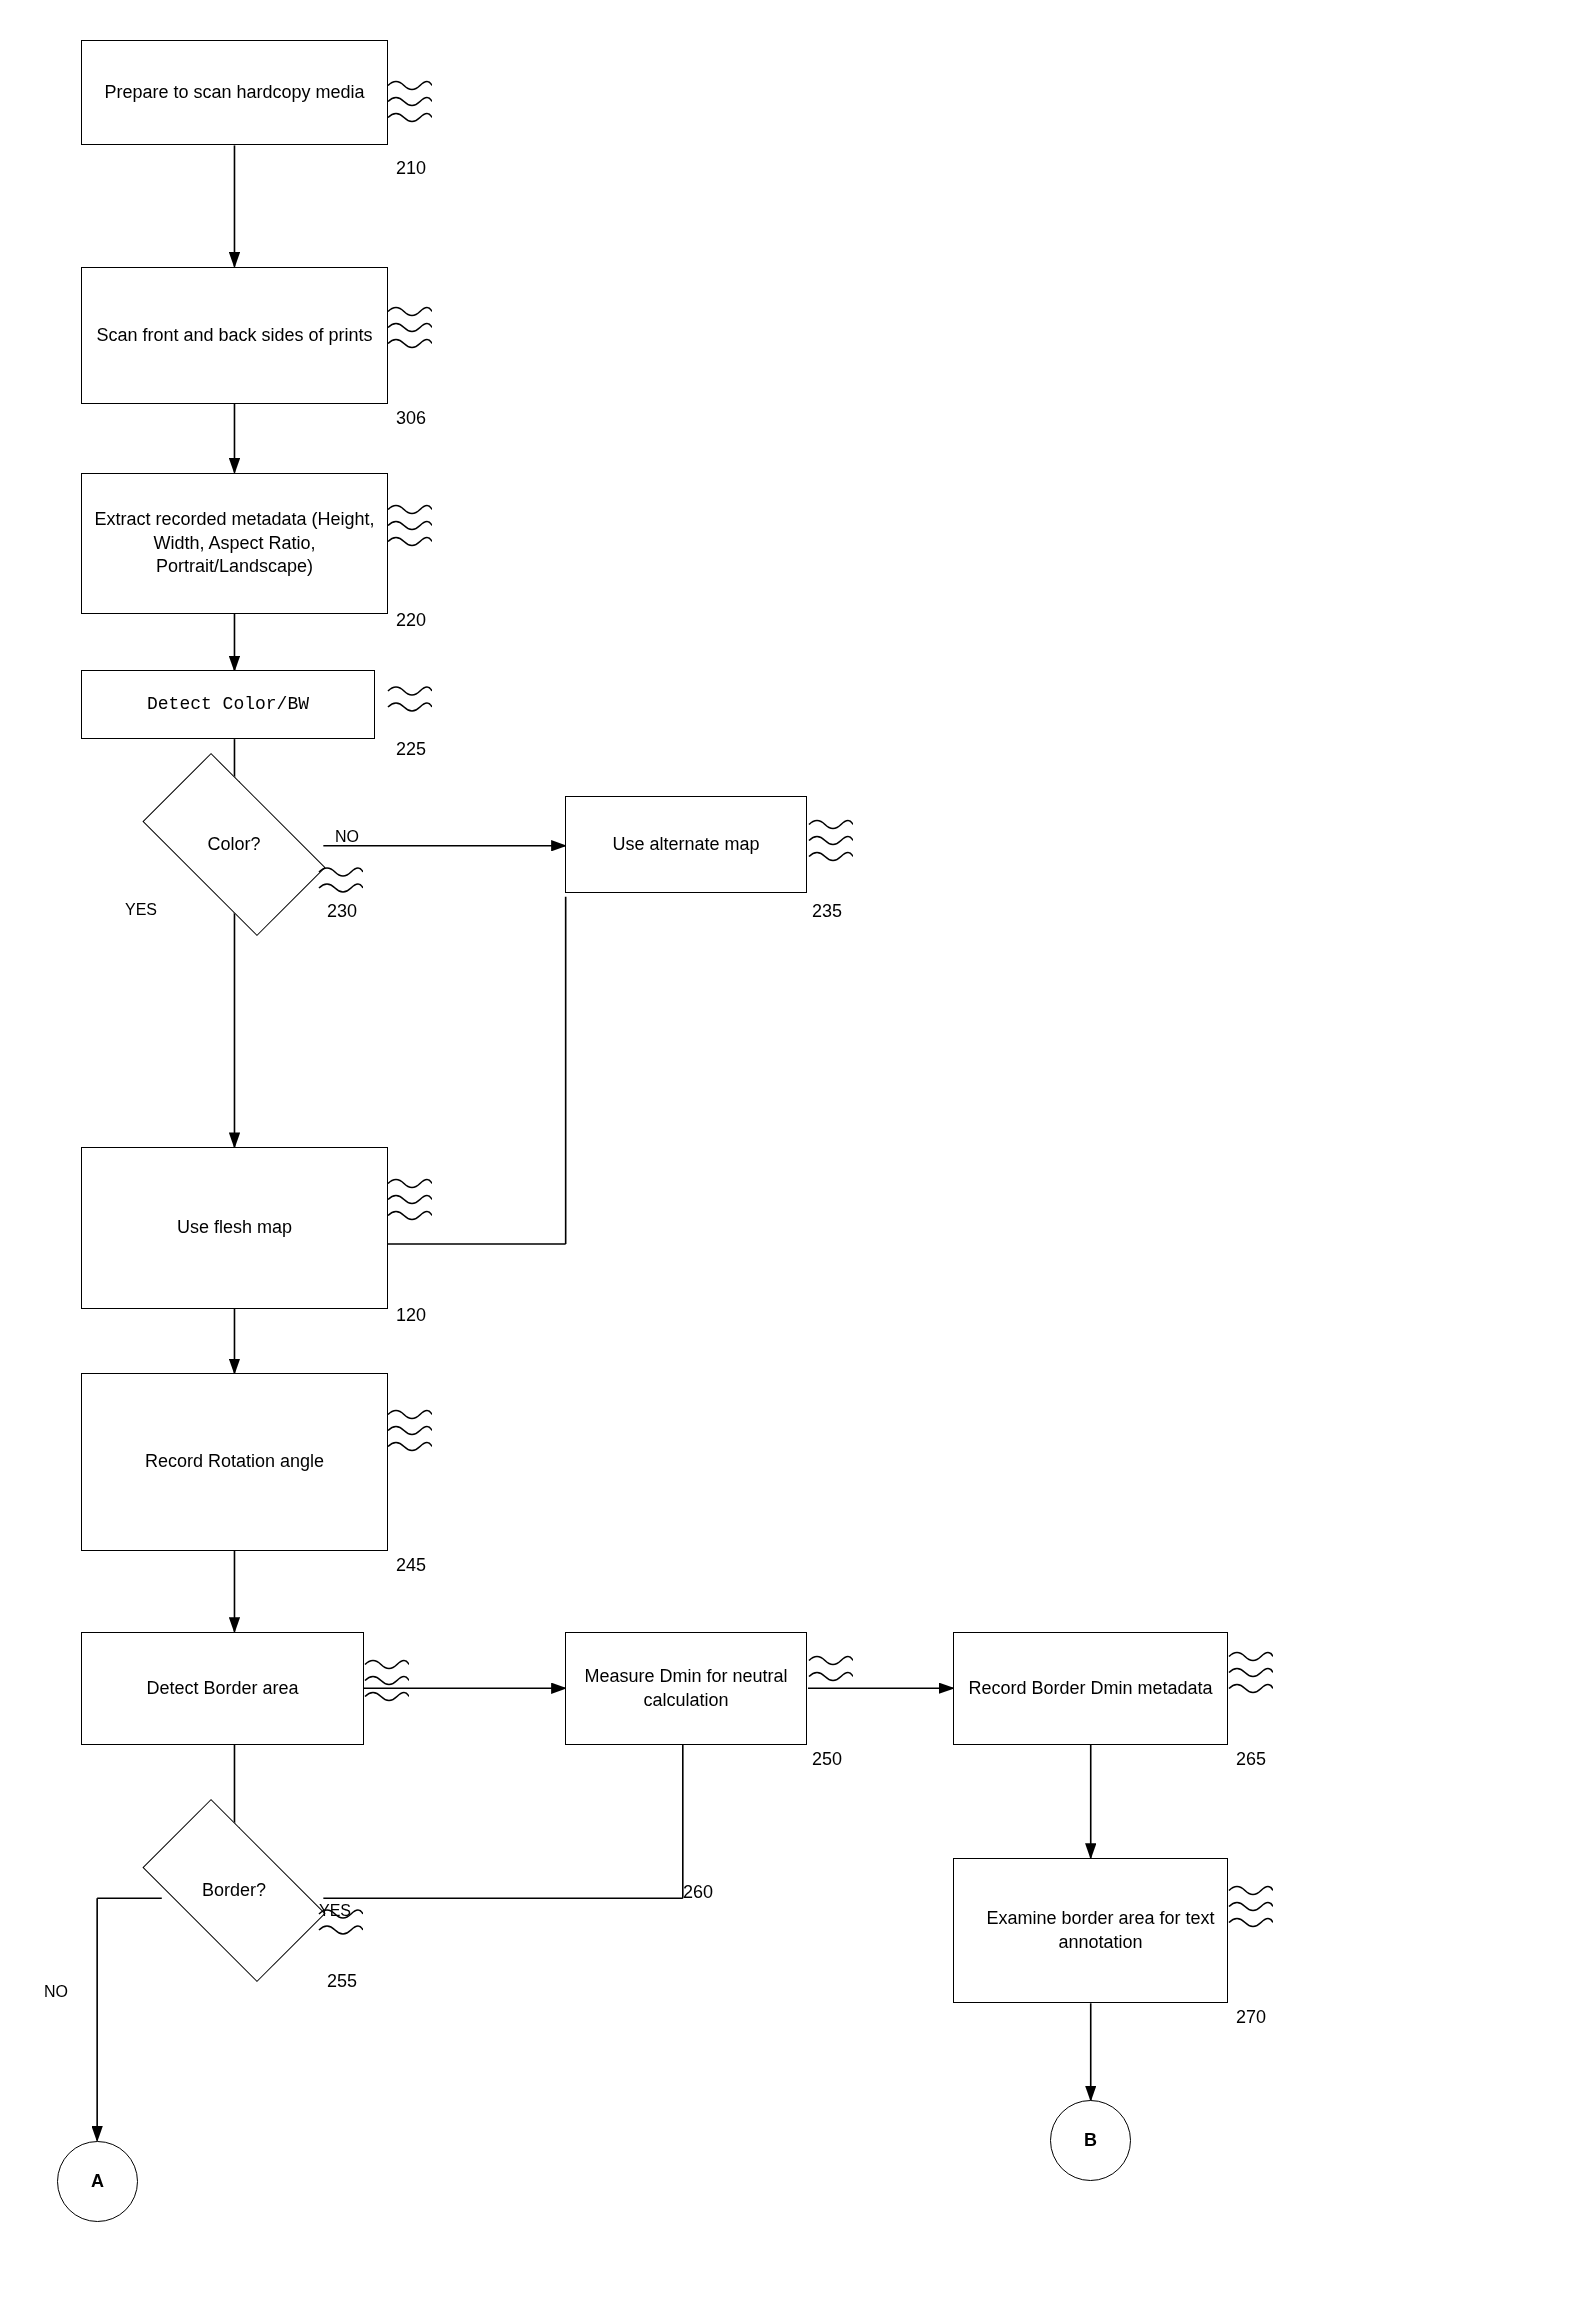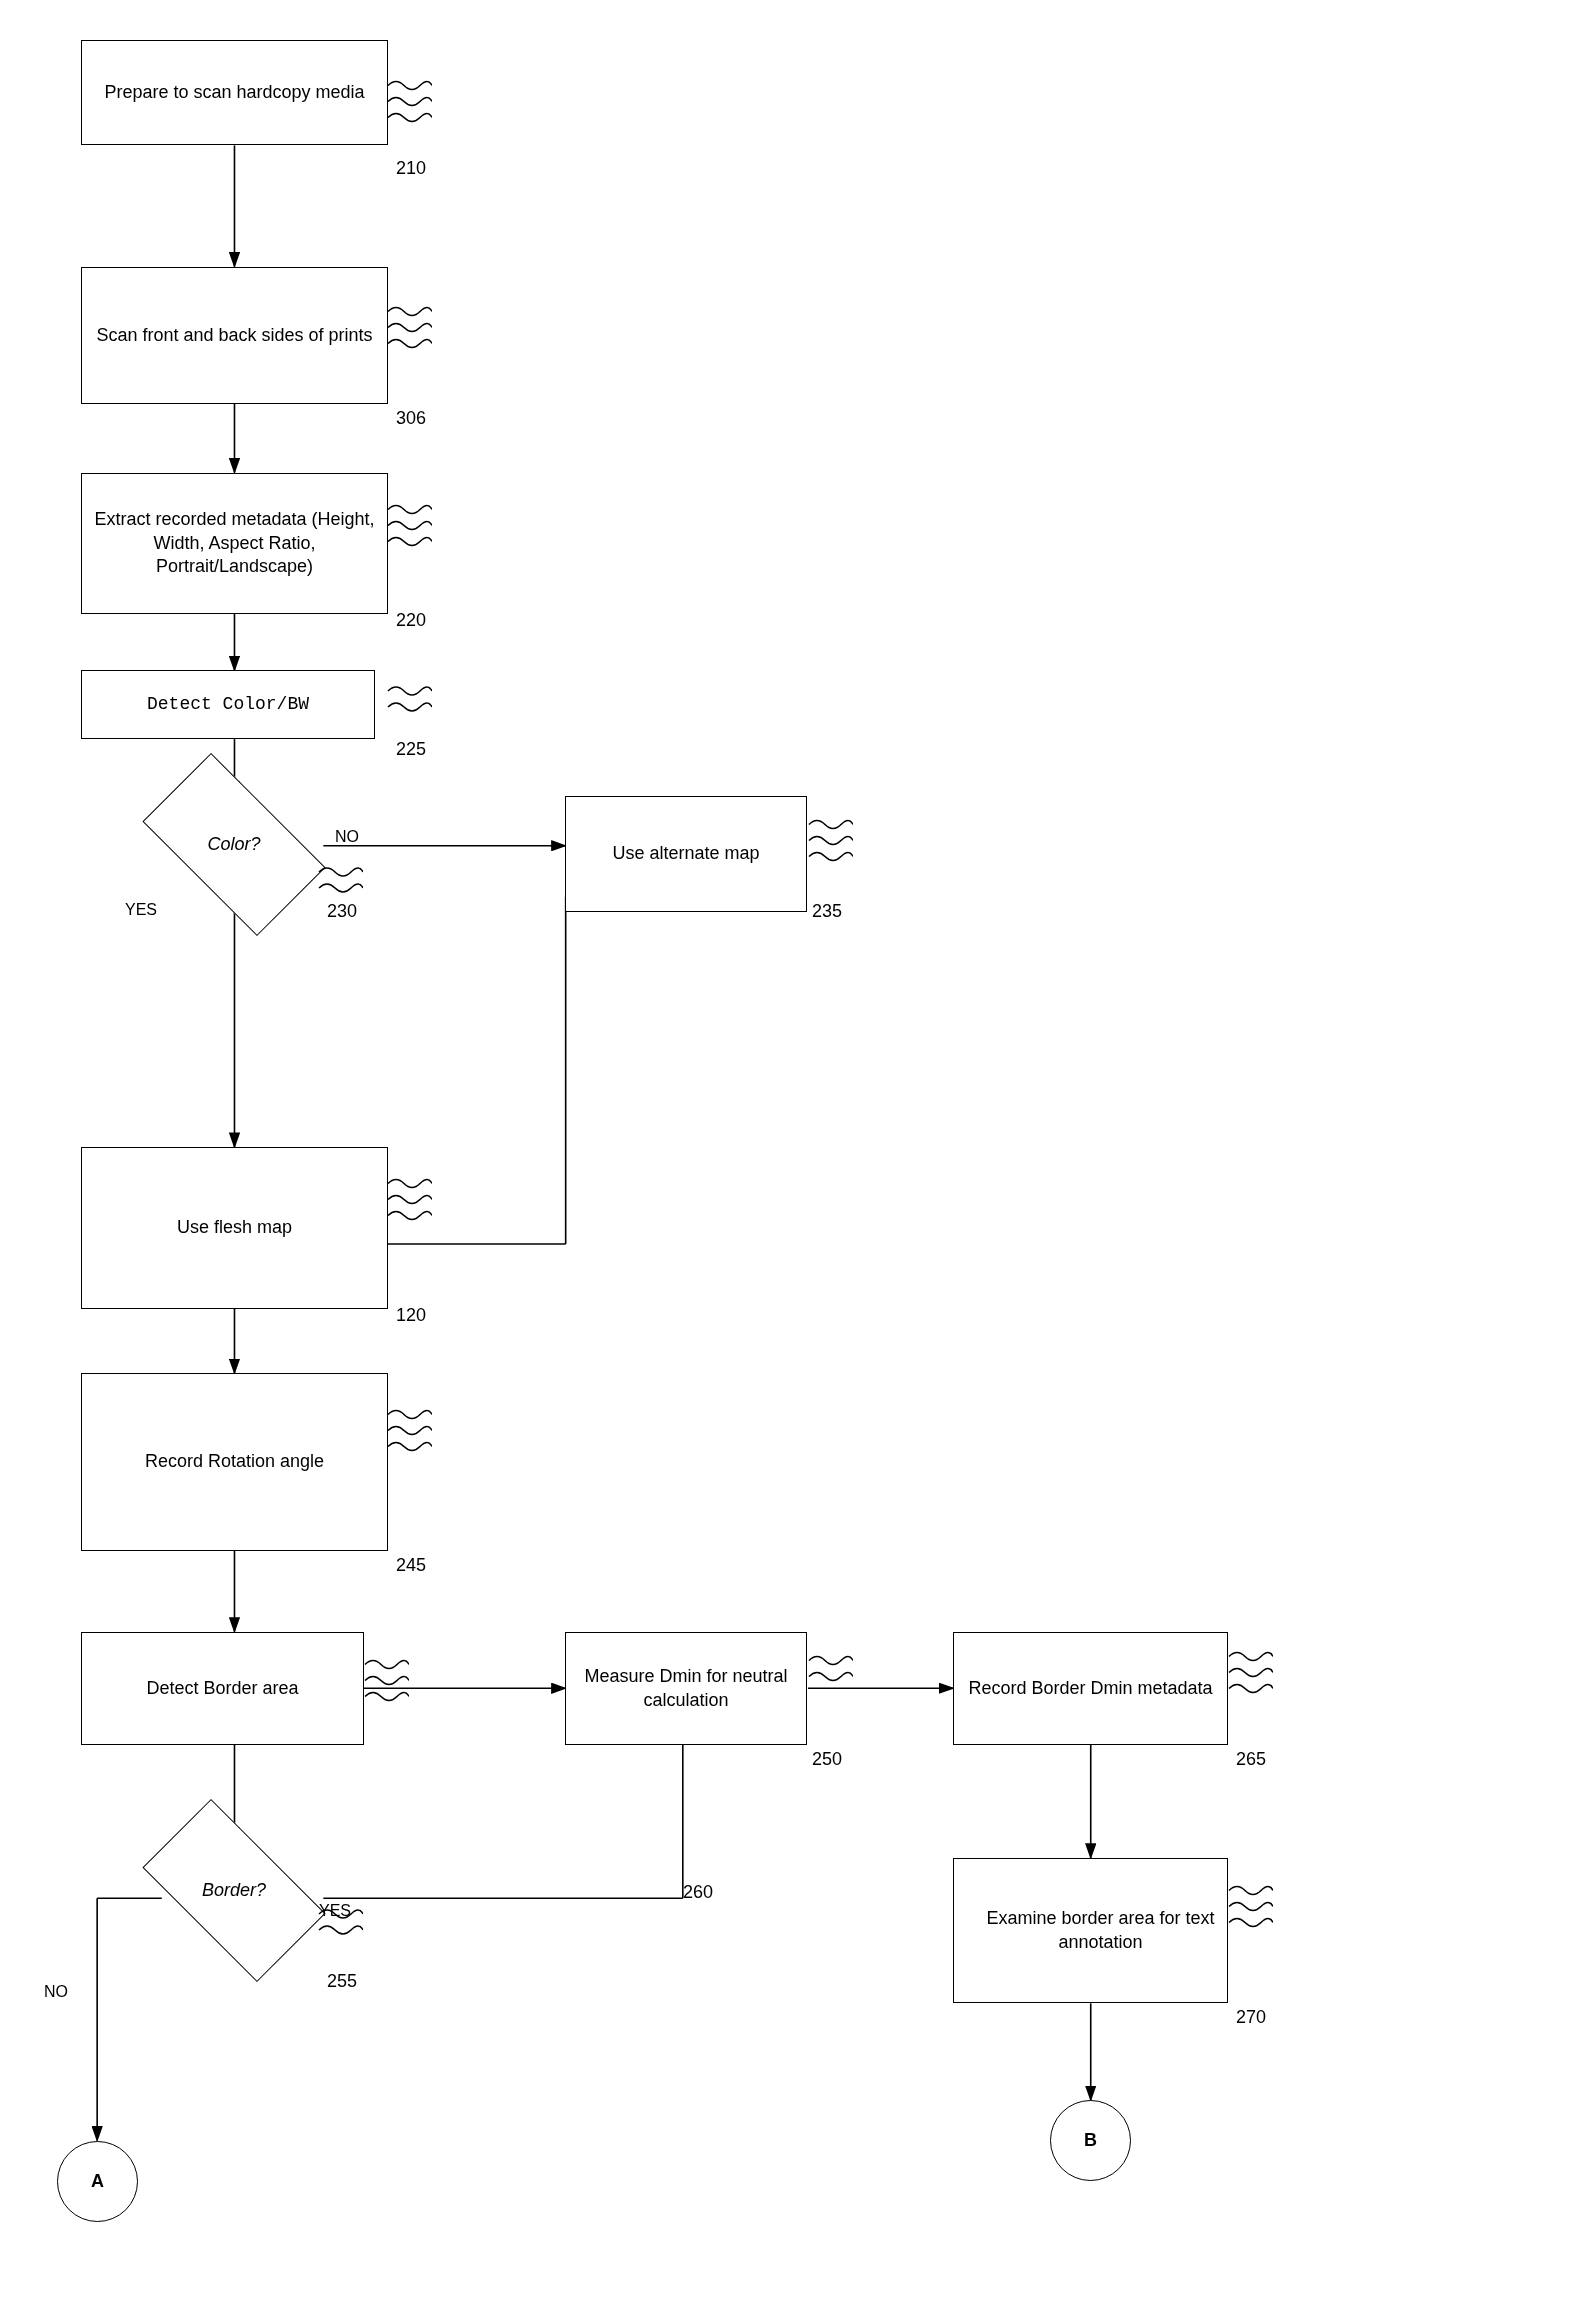--- a/index.html
+++ b/index.html
@@ -32,21 +32,20 @@
       font-size: 18px;
       line-height: 1.3;
     }
 
     
     .diamond-wrapper {
       position: absolute;
       display: flex;
       align-items: center;
       justify-content: center;
-      font-style: italic;
     }
     .diamond {
       width: 162px;
       height: 97px;
       background: #fff;
       border: 1.6px solid #000;
       transform: rotate(45deg);
       position: relative;
     }
     .diamond-label {
@@ -207,21 +206,21 @@
   <span class="yes-no-label" style="left:125px; top:901px;">YES</span>
 
   <span class="yes-no-label" style="left:335px; top:828px;">NO</span>
 
   <svg class="squiggle" style="left:315px; top:864px; width:48px; height:48px;" viewBox="0 0 60 60" width="48" height="48">
     <path d="M5,10 Q15,0 25,10 Q35,20 45,10 Q55,0 60,10" stroke="#000" fill="none" stroke-width="2"></path>
     <path d="M5,30 Q15,20 25,30 Q35,40 45,30 Q55,20 60,30" stroke="#000" fill="none" stroke-width="2"></path>
   </svg>
   <span class="step-num" style="left:327px; top:901px;">230</span>
 
-  <div class="box" style="left:565px; top:796px; width:242px; height:116px;">
+  <div class="box" style="left:565px; top:796px; width:242px; height:97px;">
     <span>Use alternate map</span>
   </div>
 
   <svg class="squiggle" style="left:805px; top:816px; width:48px; height:57px;" viewBox="0 0 60 70" width="48" height="57">
     <path d="M5,10 Q15,0 25,10 Q35,20 45,10 Q55,0 60,10" stroke="#000" fill="none" stroke-width="2"></path>
     <path d="M5,30 Q15,20 25,30 Q35,40 45,30 Q55,20 60,30" stroke="#000" fill="none" stroke-width="2"></path>
     <path d="M5,50 Q15,40 25,50 Q35,60 45,50 Q55,40 60,50" stroke="#000" fill="none" stroke-width="2"></path>
   </svg>
   <span class="step-num" style="left:812px; top:901px;">235</span>
 

